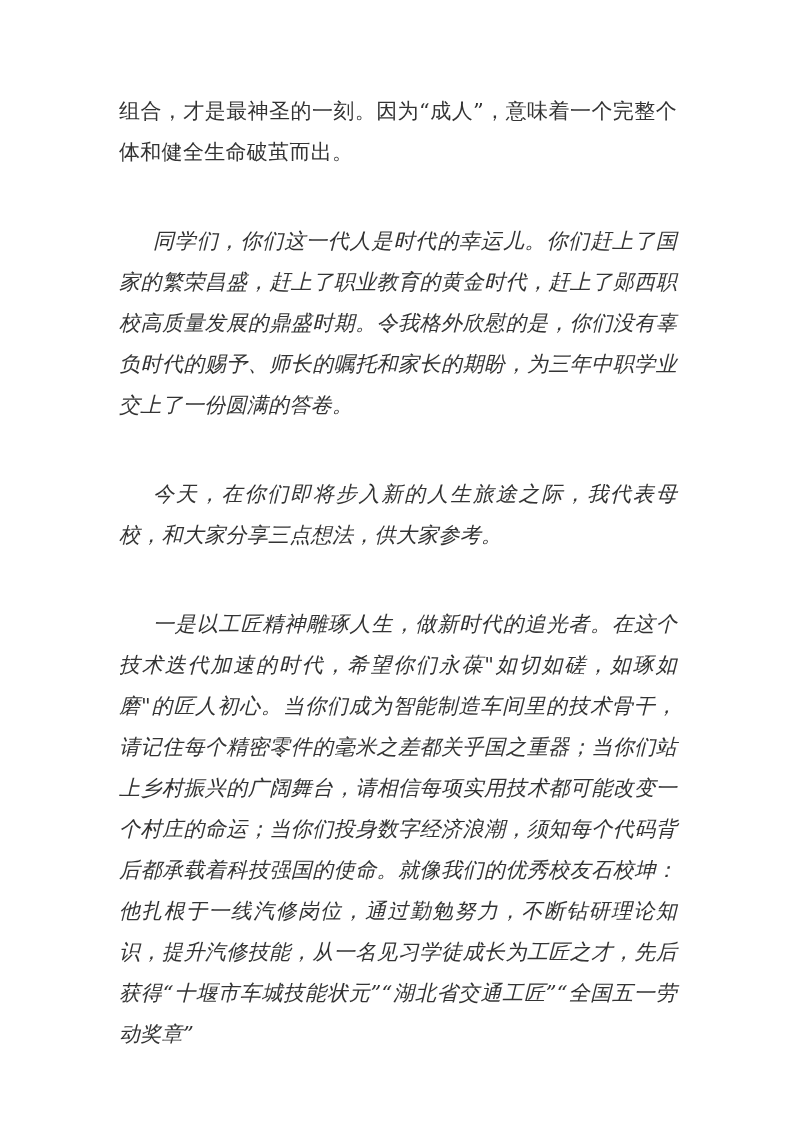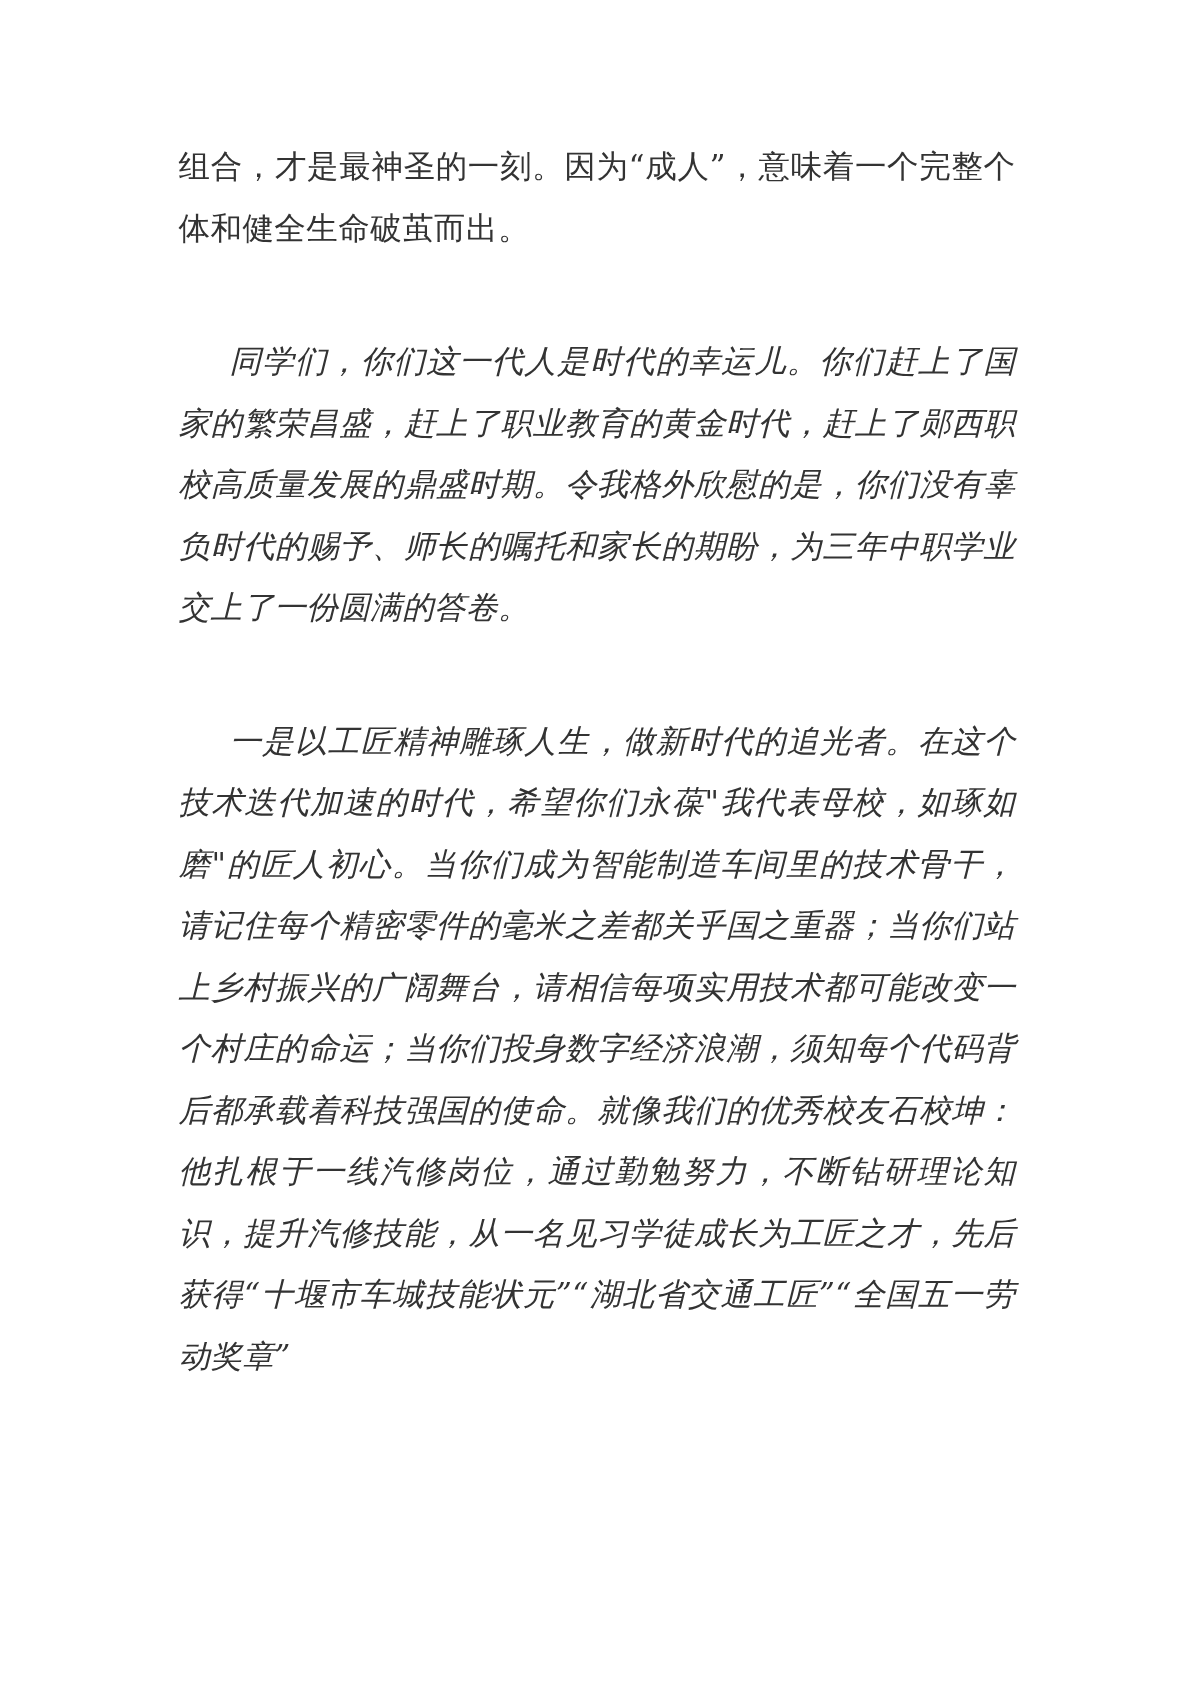--- a/index.html
+++ b/index.html
@@ -38,15 +38,16 @@
     margin-bottom: 0;
   }
 </style>
 </head>
 <body>
 
 <div class="page">
   <div class="content">
     <p>组合，才是最神圣的一刻。因为“成人”，意味着一个完整个体和健全生命破茧而出。</p>
     <p class="indent">同学们，你们这一代人是时代的幸运儿。你们赶上了国家的繁荣昌盛，赶上了职业教育的黄金时代，赶上了郧西职校高质量发展的鼎盛时期。令我格外欣慰的是，你们没有辜负时代的赐予、师长的嘱托和家长的期盼，为三年中职学业交上了一份圆满的答卷。</p>
-    <p class="indent">一是以工匠精神雕琢人生，做新时代的追光者。在这个技术迭代加速的时代，希望你们永葆"我代表母校，如琢如磨"的匠人初心。当你们成为智能制造车间里的技术骨干，请记住每个精密零件的毫米之差都关乎国之重器；当你们站上乡村振兴的广阔舞台，请相信每项实用技术都可能改变一个村庄的命运；当你们投身数字经济浪潮，须知每个代码背后都承载着科技强国的使命。就像我们的优秀校友石校坤：他扎根于一线汽修岗位，通过勤勉努力，不断钻研理论知识，提升汽修技能，从一名见习学徒成长为工匠之才，先后获得“十堰市车城技能状元”“湖北省交通工匠”“全国五一劳动奖章”</p>
+    <p class="indent">今天，在你们即将步入新的人生旅途之际，我代表母校，和大家分享三点想法，供大家参考。</p>
+    <p class="indent">一是以工匠精神雕琢人生，做新时代的追光者。在这个技术迭代加速的时代，希望你们永葆"如切如磋，如琢如磨"的匠人初心。当你们成为智能制造车间里的技术骨干，请记住每个精密零件的毫米之差都关乎国之重器；当你们站上乡村振兴的广阔舞台，请相信每项实用技术都可能改变一个村庄的命运；当你们投身数字经济浪潮，须知每个代码背后都承载着科技强国的使命。就像我们的优秀校友石校坤：他扎根于一线汽修岗位，通过勤勉努力，不断钻研理论知识，提升汽修技能，从一名见习学徒成长为工匠之才，先后获得“十堰市车城技能状元”“湖北省交通工匠”“全国五一劳动奖章”</p>
   </div>
 </div>
 
 </body></html>

